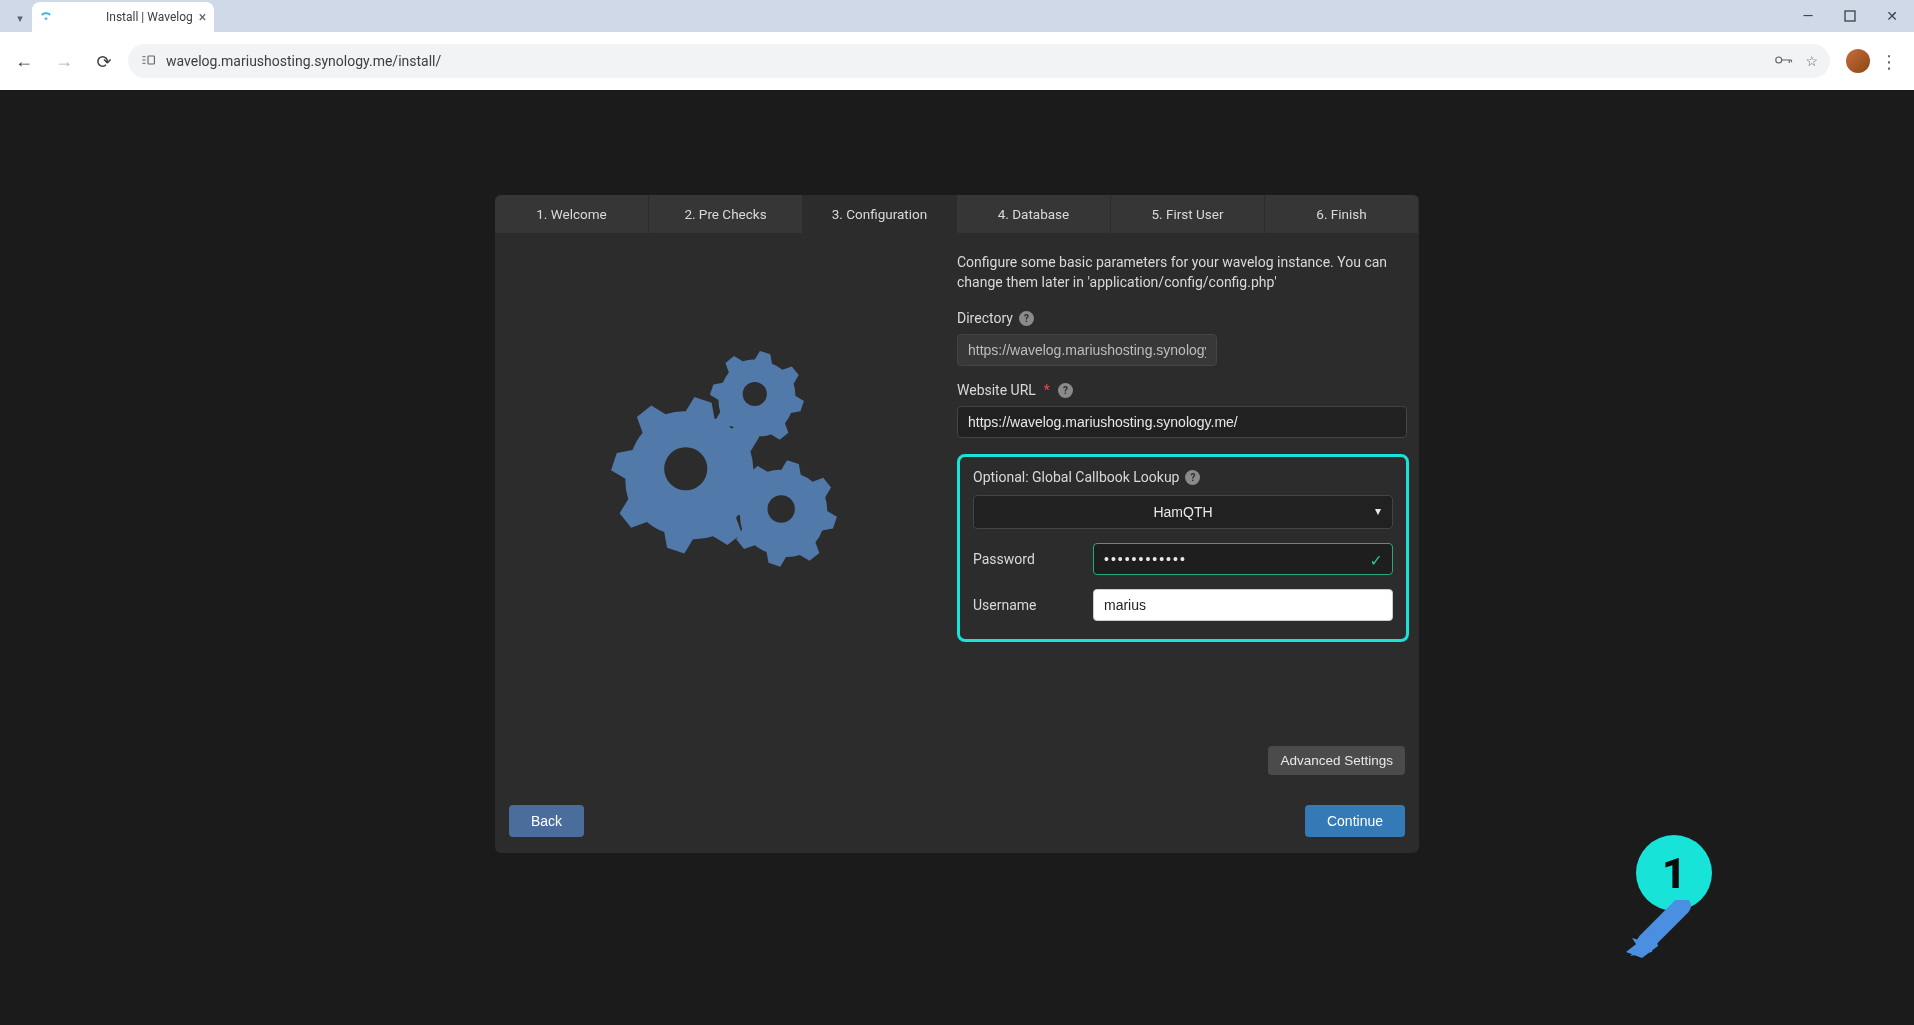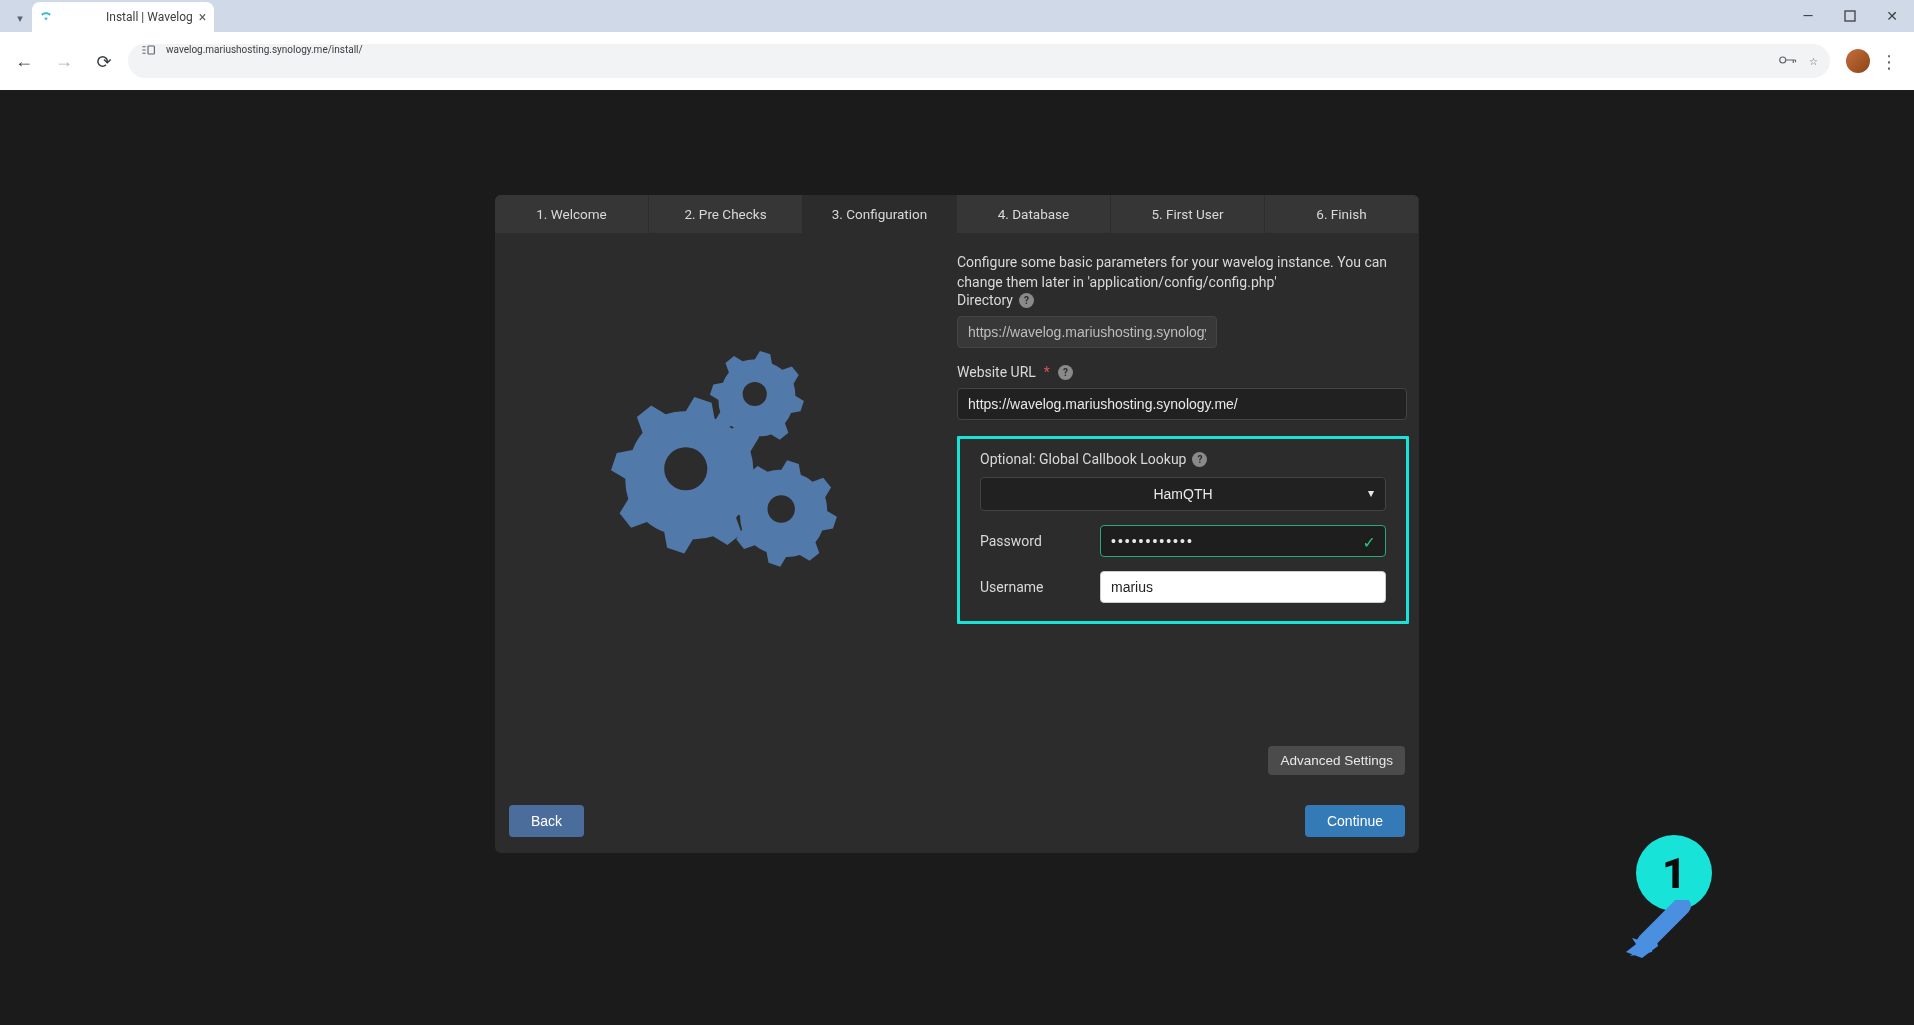--- a/index.html
+++ b/index.html
@@ -95,23 +95,24 @@
       border-radius: 50%;
       font-size: 18px;
     }
     .nav-btn.disabled { color: #b0b3b8; }
     .address-bar {
       flex: 1;
       height: 34px;
       background: #f1f3f4;
       border-radius: 17px;
       display: flex;
+      align-items: center;
       padding: 0 12px;
       gap: 10px;
-      font-size: 10px;
+      font-size: 14px;
       color: #3c4043;
     }
     .address-icon {
       color: #5f6368;
       font-size: 13px;
     }
     .url { flex: 1; }
     .address-right {
       display: flex;
       align-items: center;
@@ -183,21 +184,21 @@
     .gears {
       width: 230px;
       height: 230px;
     }
     .right {
       flex: 1;
       padding: 20px 12px 10px 0;
       color: #d9d9d9;
       font-size: 14px;
     }
-    .intro { line-height: 1.4; }
+    .intro { line-height: 1.4; margin-bottom: 18px; }
     .field { margin-bottom: 16px; }
     .label {
       font-size: 14px;
       margin-bottom: 8px;
       display: flex;
       align-items: center;
       gap: 6px;
     }
     .help-icon {
       display: inline-flex;
@@ -222,22 +223,22 @@
       padding: 0 10px;
       font-size: 14px;
     }
     .input.readonly {
       background: #383838;
       color: #bdbdbd;
       max-width: 260px;
     }
     .highlight-box {
       border: 3px solid #18e3d8;
-      border-radius: 1px;
-      padding: 12px 20px 18px;
+      border-radius: 8px;
+      padding: 12px 13px 18px;
       margin-right: -2px;
     }
     .select-wrap {
       position: relative;
       margin-bottom: 14px;
     }
     .select {
       width: 100%;
       height: 34px;
       background: #212121;

